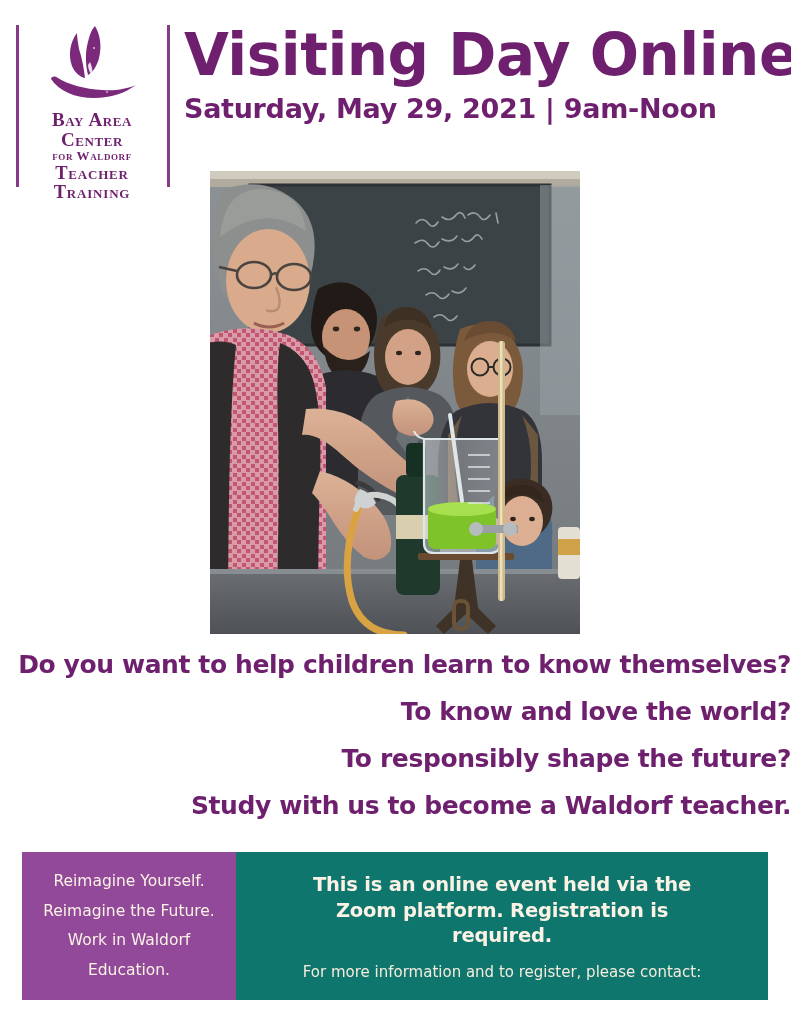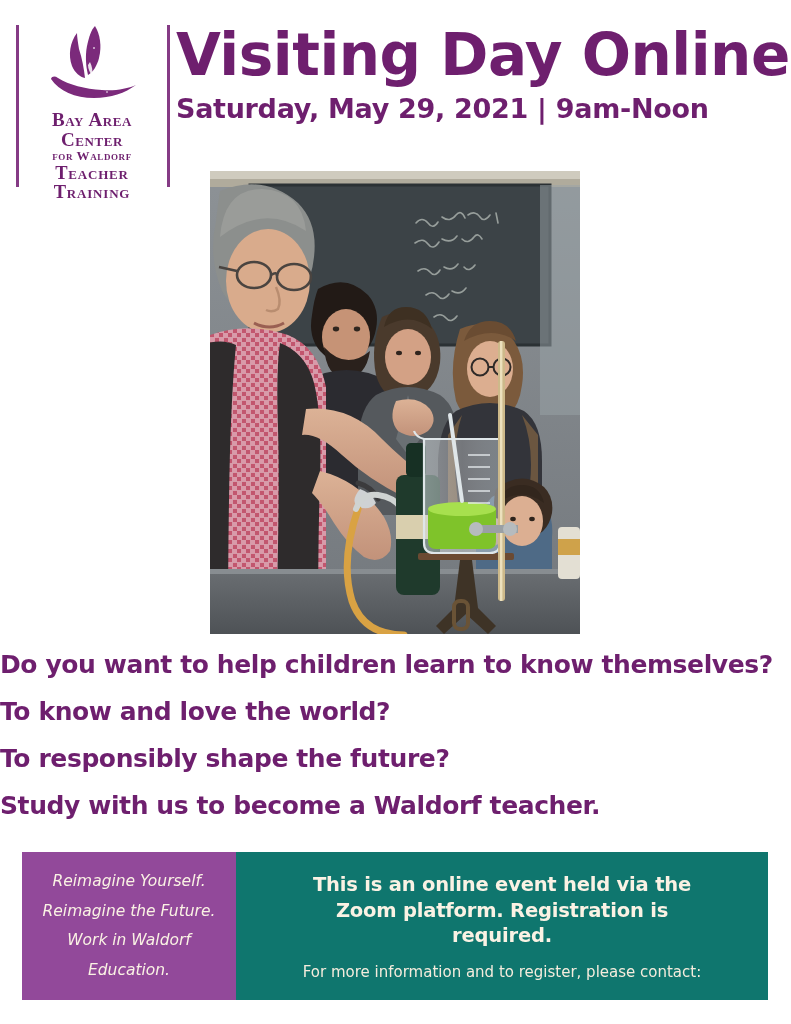--- a/index.html
+++ b/index.html
@@ -66,21 +66,21 @@
     letter-spacing: 0.3px;
   }
   .logo-line-1 { font-size: 19px; font-variant: small-caps; font-weight: 700; letter-spacing: .6px;}
   .logo-line-2 { font-size: 13.0px; font-variant: small-caps; font-weight: 700; letter-spacing: .6px;}
   .logo-line-3 { font-size: 18.5px; font-variant: small-caps; font-weight: 700; letter-spacing: .8px; margin-top: 1px;}
   .logo-line-4 { font-size: 18.5px; font-variant: small-caps; font-weight: 700; letter-spacing: .8px; }
 
   
   .title-wrap {
     position: absolute;
-    left: 176px;
+    left: 184px;
     top: 26px;
     width: 600px;
   }
   .flyer-title {
     color: #6E1F6E;
     font-family: "DejaVu Sans", sans-serif;
     font-weight: 700;
     font-size: 58px;
     line-height: 1.03;
     letter-spacing: -0.5px;
@@ -108,21 +108,21 @@
     background: #6d7278;
   }
   .photo svg { display: block; width: 370px; height: 463px; }
 
   
   .taglines {
     position: absolute;
     left: 0;
     top: 652px;
     width: 791px;
-    text-align: left;
+    text-align: right;
   }
   .tagline {
     color: #6E1F6E;
     font-family: "DejaVu Sans", sans-serif;
     font-weight: 700;
     font-size: 25px;
     line-height: 1.0;
     letter-spacing: -0.4px;
     margin-bottom: 22px;
     white-space: nowrap;
@@ -140,21 +140,20 @@
   }
   .footer-left {
     width: 214px;
     background: #92499A;
     display: flex;
     flex-direction: column;
     justify-content: center;
     align-items: center;
     padding: 0 8px;
     box-sizing: border-box;
-    font-style: italic;
   }
   .footer-left .fl-line {
     color: #FAF2E4;
     font-family: "DejaVu Sans", sans-serif;
     font-size: 15.5px;
     line-height: 1.0;
     margin: 7px 0;
     text-align: center;
     white-space: nowrap;
   }

